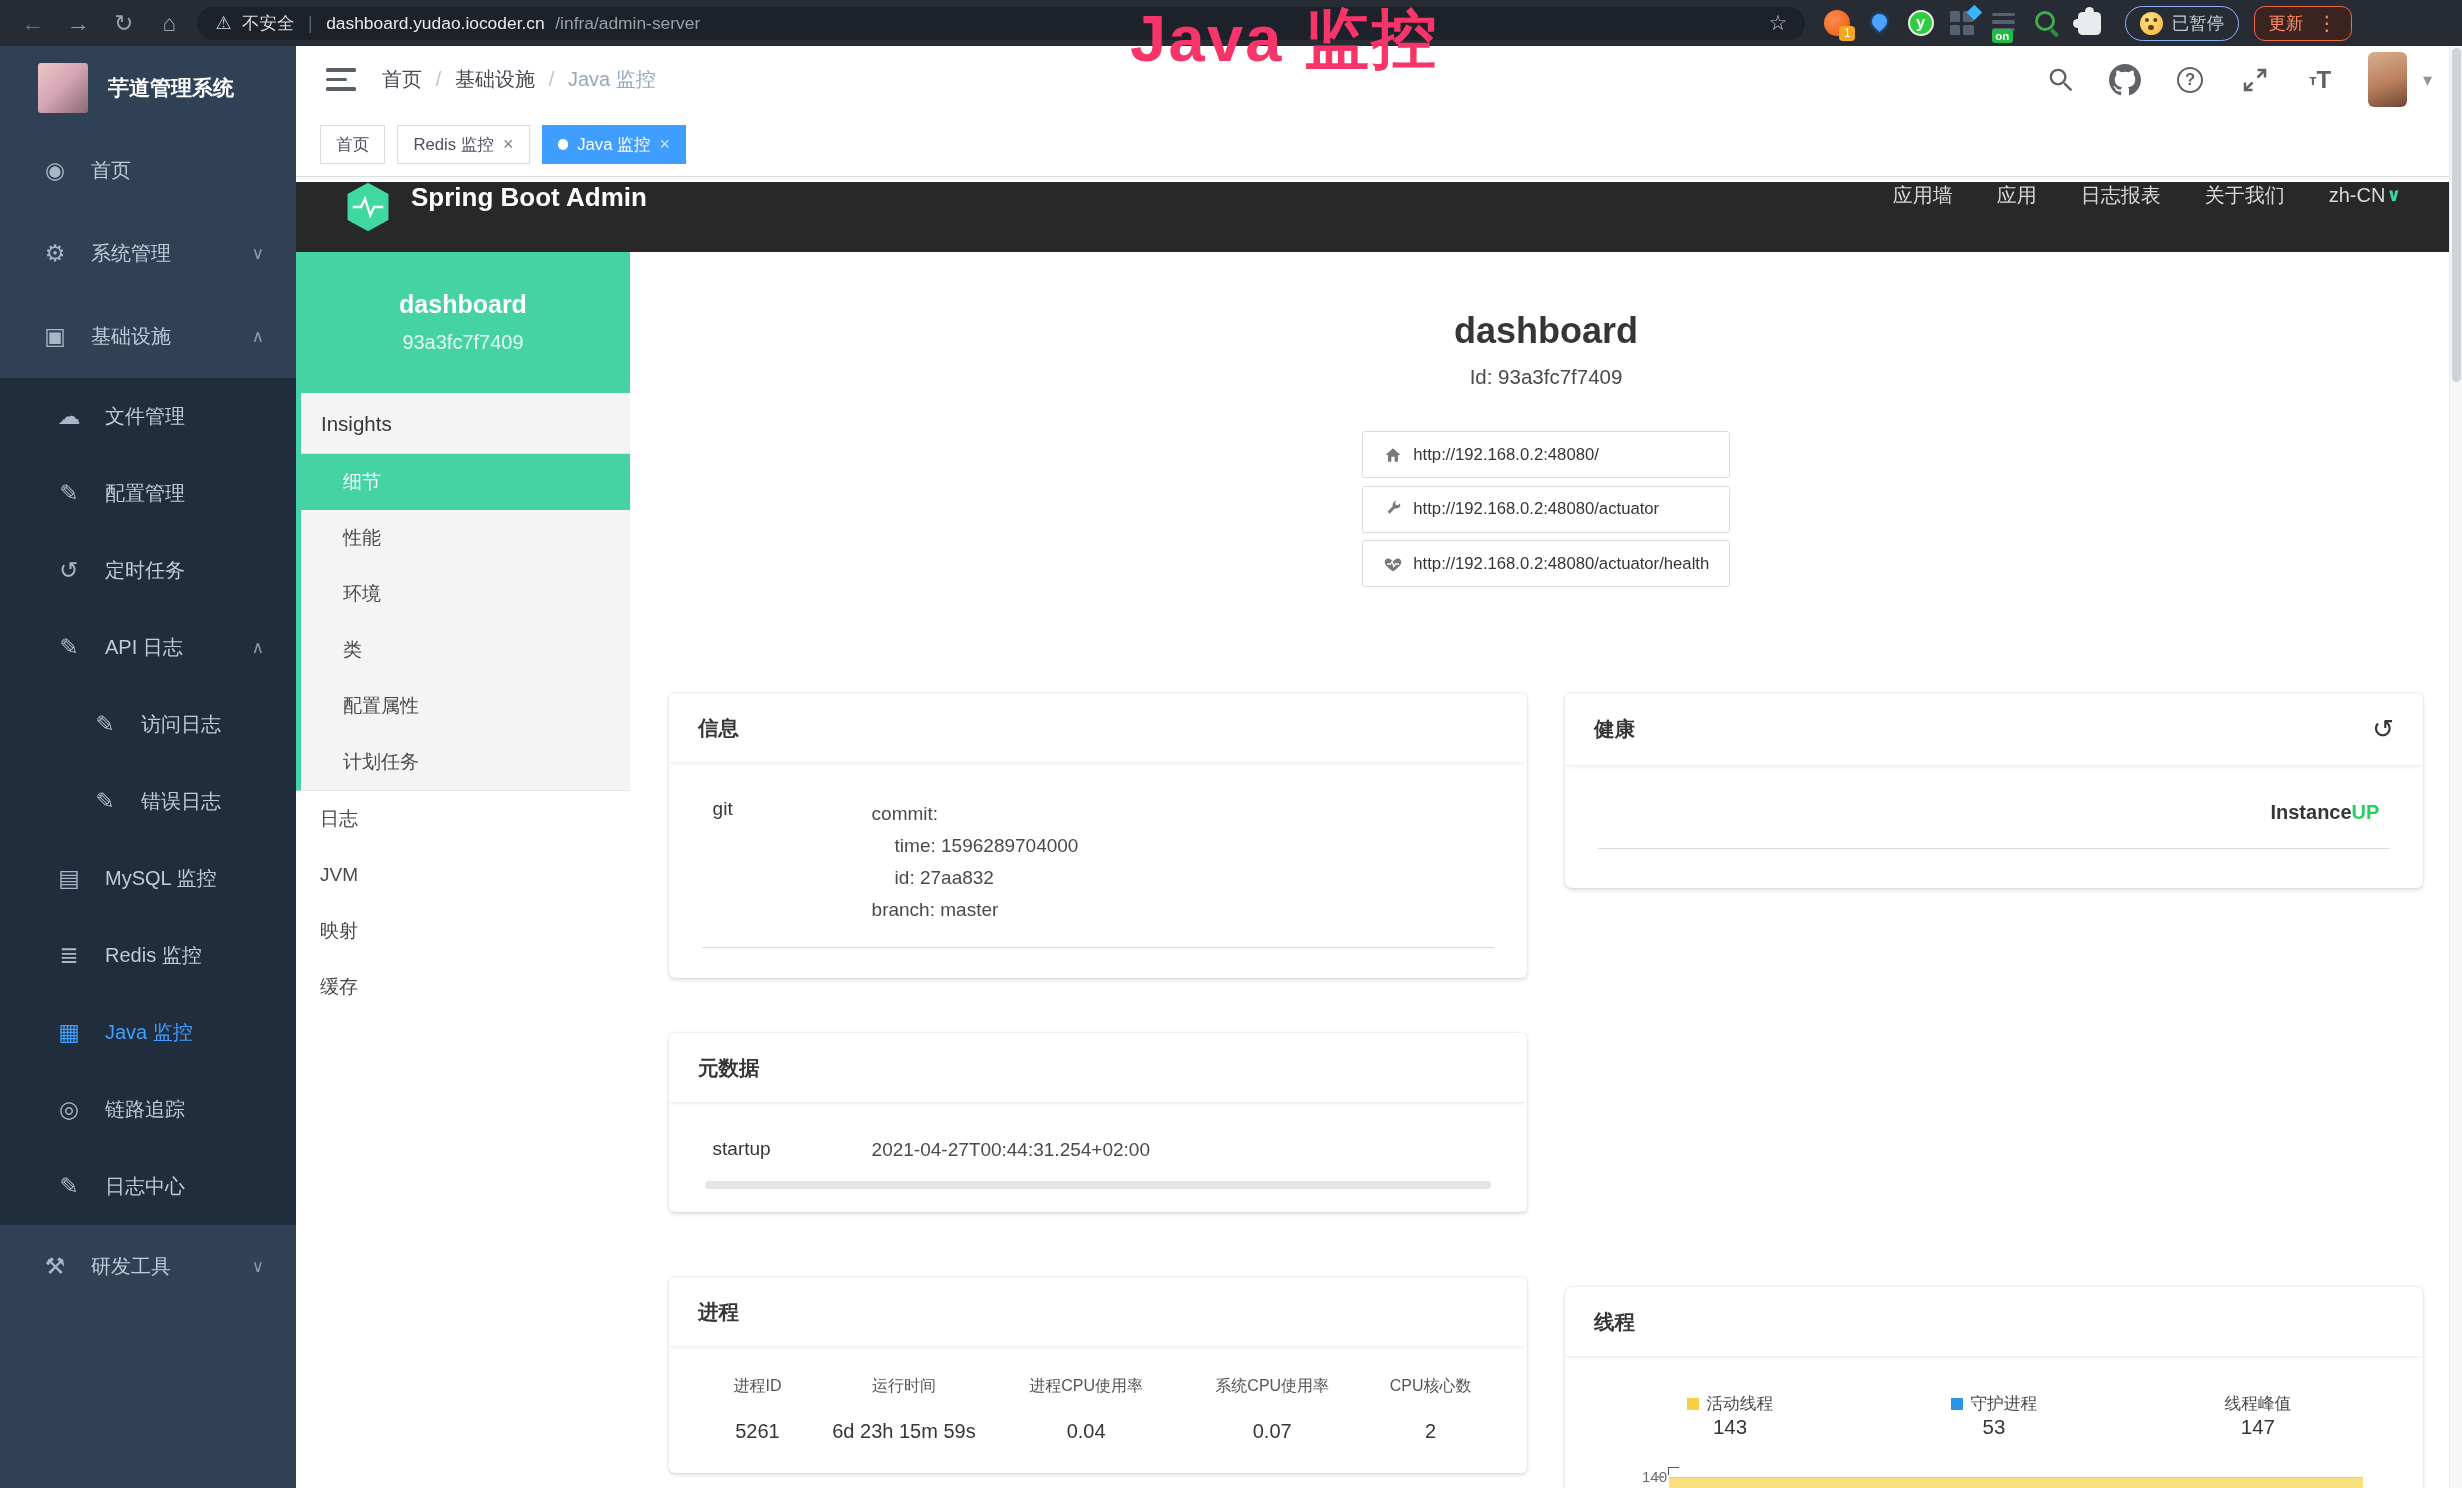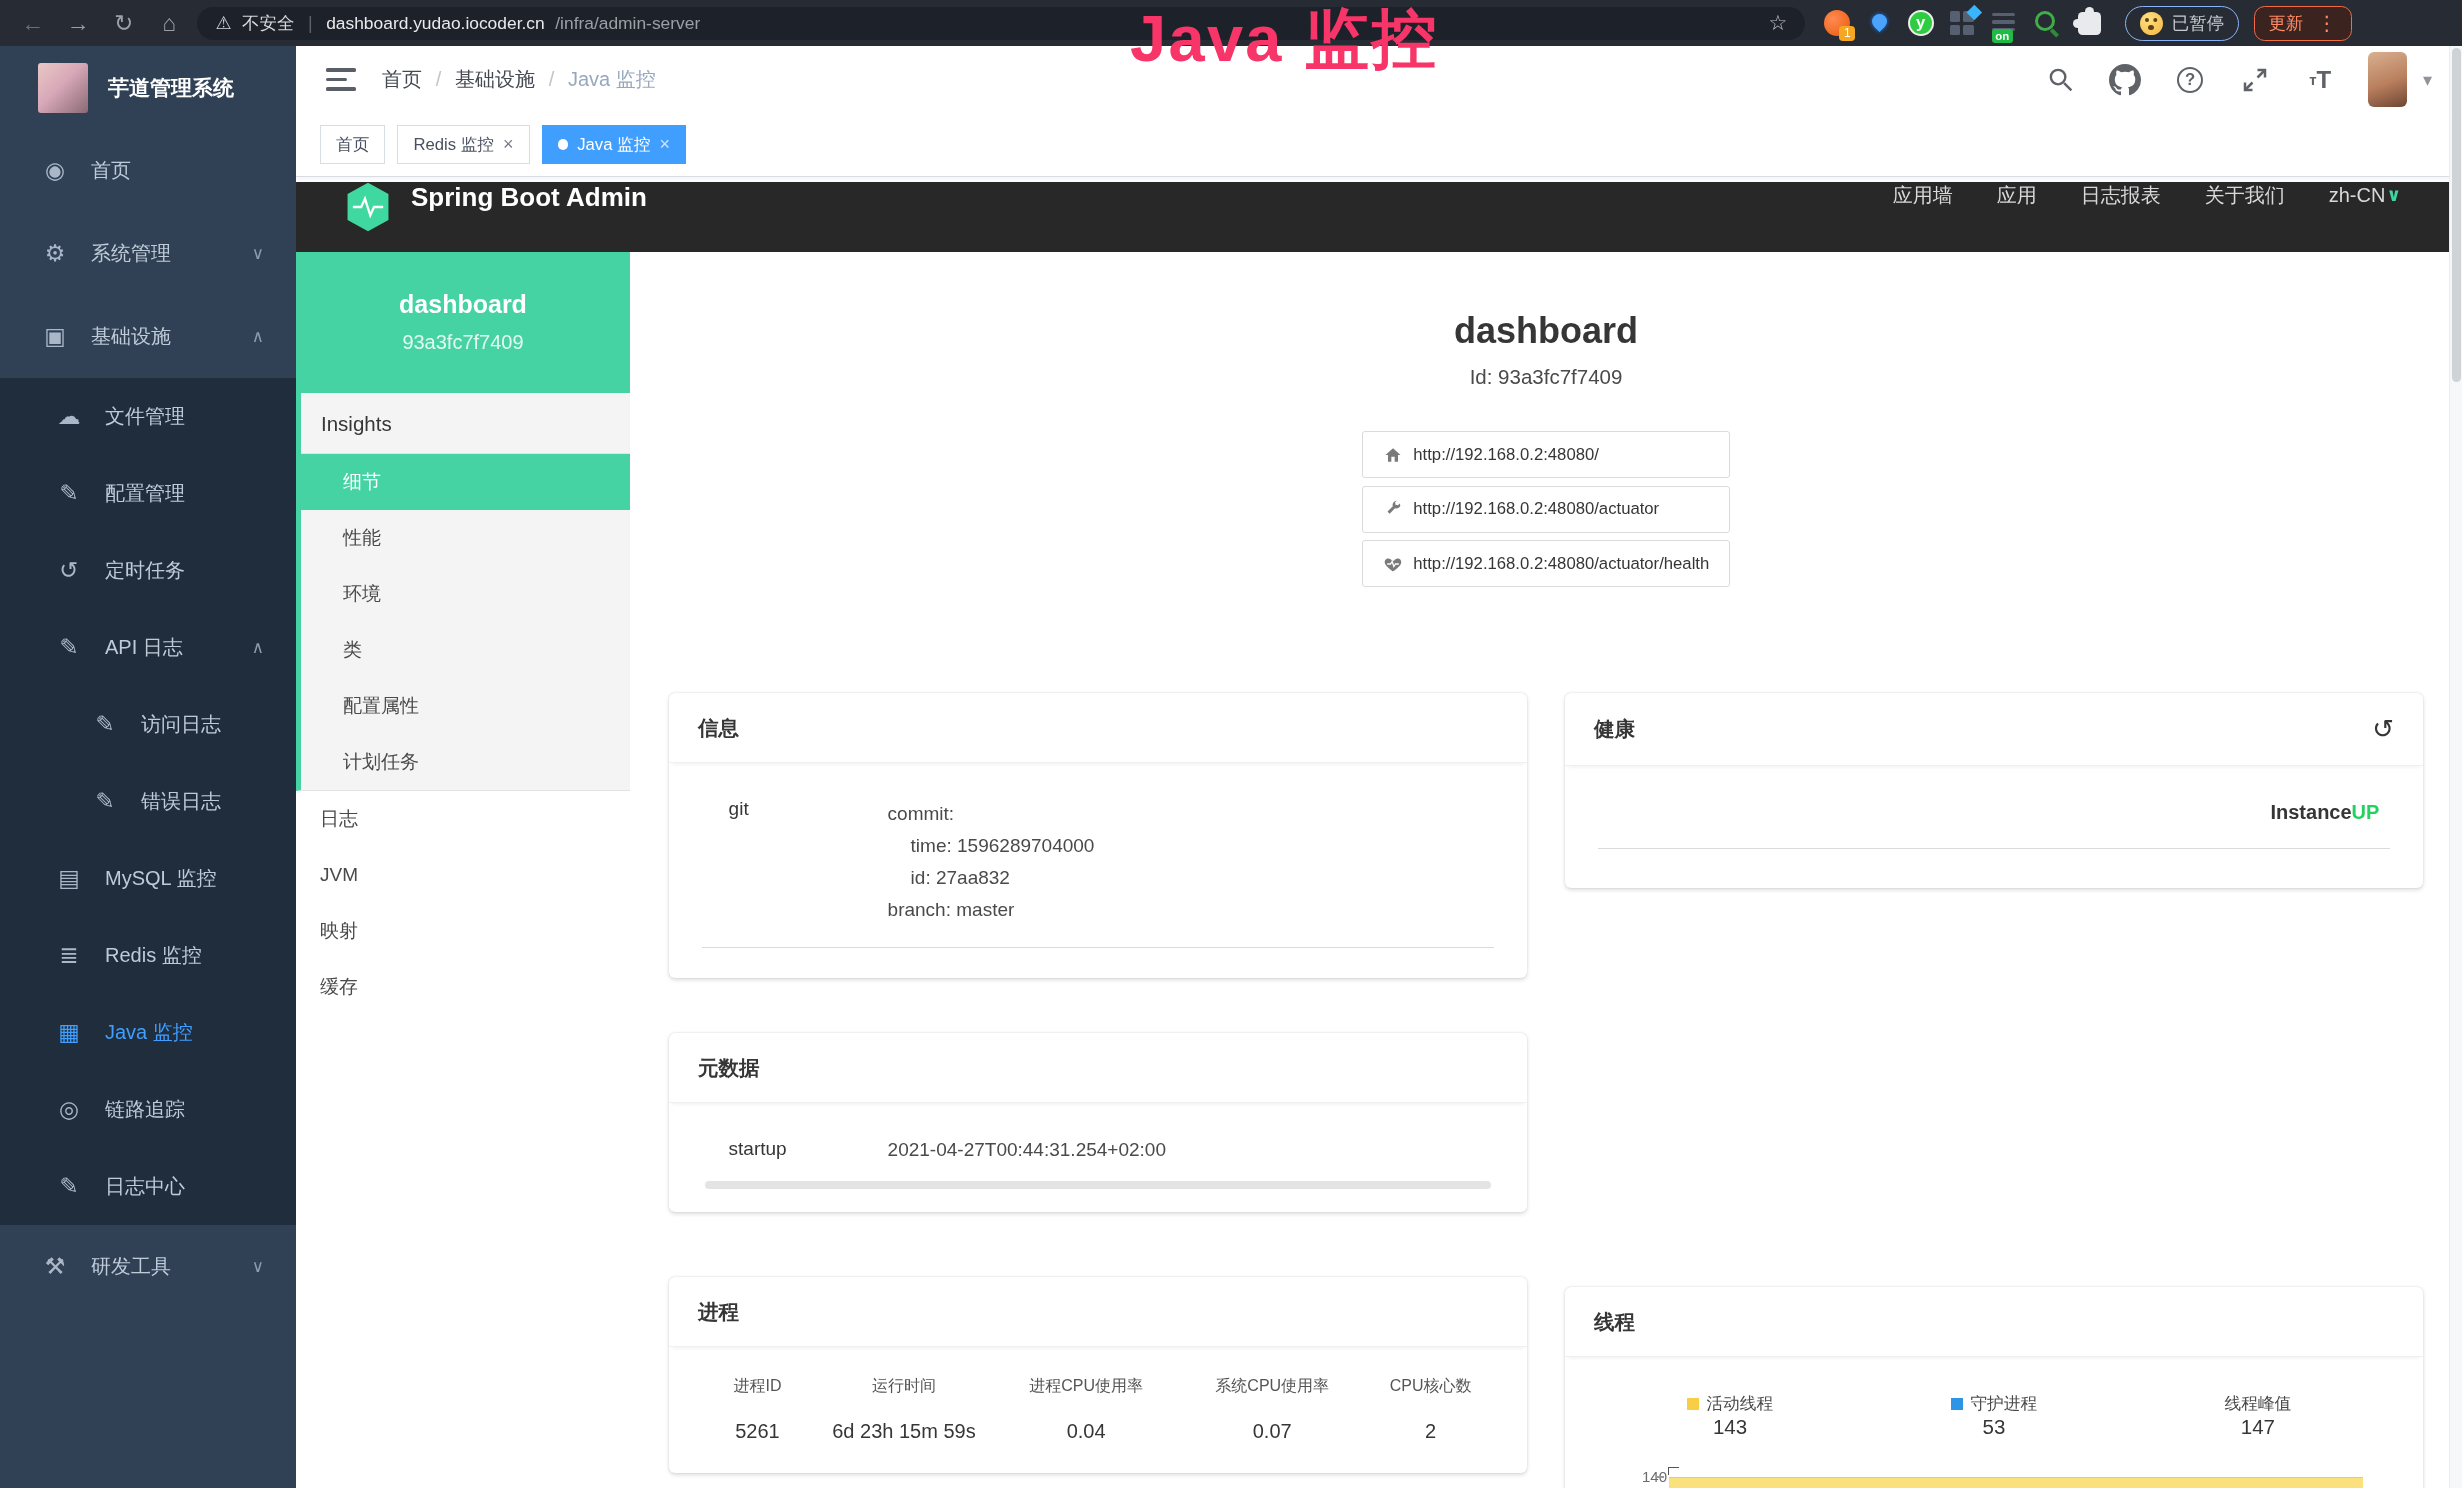--- a/index.html
+++ b/index.html
@@ -163,21 +163,21 @@
   .card { background:#fff; border-radius:6px;
           box-shadow:0 1.5px 4.6px rgba(10,10,10,.14), 0 0 1.5px rgba(10,10,10,.12); }
   .card-hd { padding:20.5px 29px; font-size:20.5px; font-weight:bold; color:#363636;
              border-bottom:1.5px solid #f0f0f0; display:flex; align-items:center;
              justify-content:space-between;
              box-shadow:0 3.8px 3.8px -3px rgba(0,0,0,.07); }
   .card-bd { padding:35px 33px 30px 33px; }
   .hist-ic { font-size:26px; color:#363636; font-weight:normal; cursor:pointer; }
 
   .kv-row { display:flex; border-bottom:0.8px solid #dbdbdb; padding:0 10.6px 21px 10.6px; }
-  .kv-lbl { width:159px; flex-shrink:0; font-size:19px; color:#363636;margin-left:16px; }
+  .kv-lbl { width:159px; flex-shrink:0; font-size:19px; color:#363636; }
   .kv-val { flex:1; font-size:19px; color:#4a4a4a; line-height:32px; }
   .kv-val .ind { padding-left:23px; }
   .health-row { display:flex; justify-content:flex-end; align-items:center;
                 border-bottom:0.8px solid #dbdbdb; padding:0 10.6px 24px 10.6px; }
   .health-name { font-size:20px; color:#363636; font-weight:600; }
   .health-up { font-size:20px; font-weight:bold; color:#23d160; }
   .meta-row { display:flex; padding:0 10.6px 20px 10.6px; font-size:19px; }
   .meta-scrollbar { height:7.6px; background:#e4e4e4; border-radius:3.8px;
                     margin:0 3px; }
 

